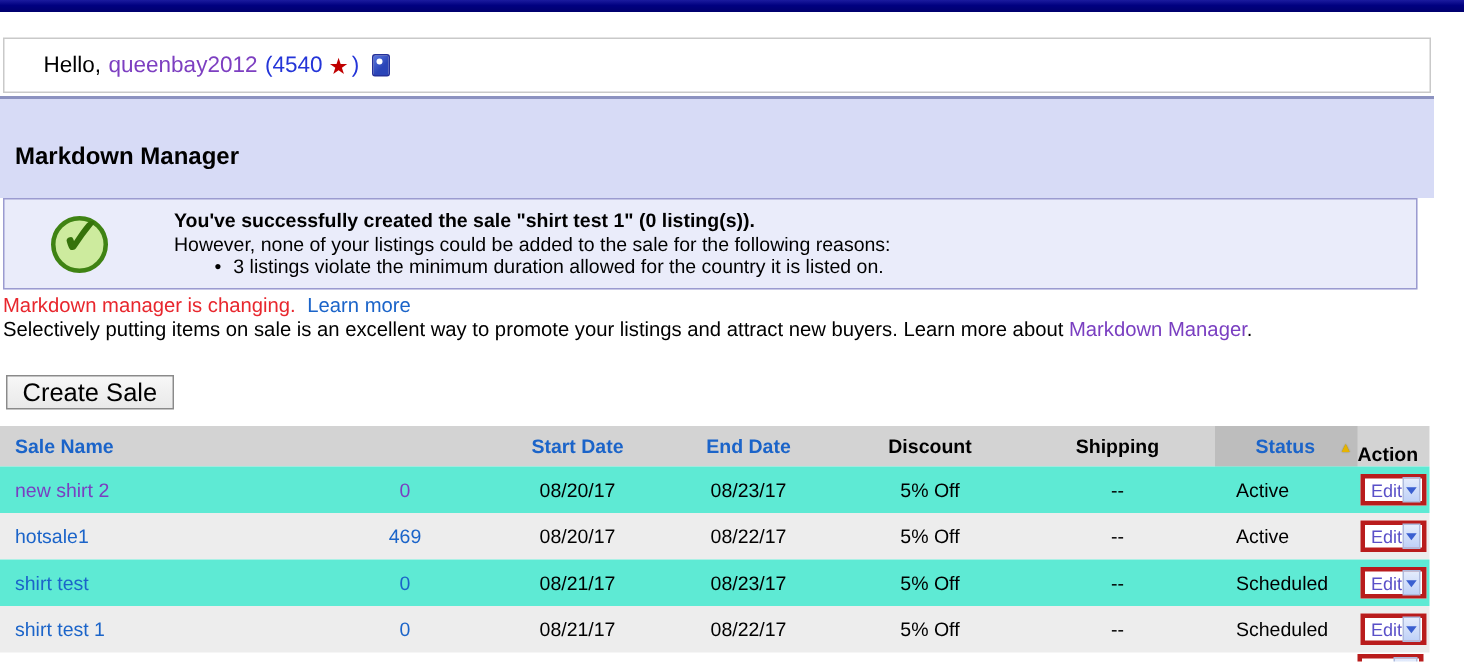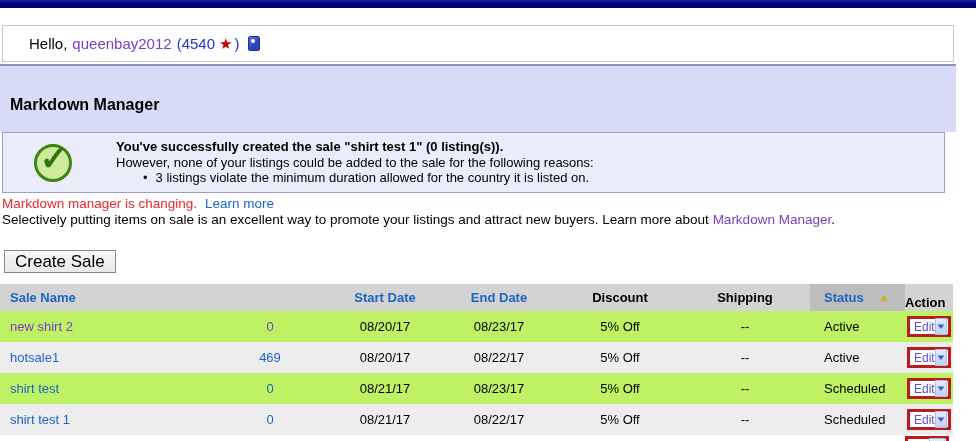--- a/index.html
+++ b/index.html
@@ -63,25 +63,25 @@
   .thead { position:relative; height:27px; background:#d3d3d3; }
   .th { position:absolute; top:0; height:27px; display:flex; align-items:center;
     justify-content:center; font-weight:bold; font-size:13px; }
   .th.link { color:#1b64c9; }
   .th-sale     { left:10px;  width:210px; justify-content:flex-start; }
   .th-listings { left:220px; width:100px; }
   .th-start    { left:330px; width:110px; }
   .th-end      { left:449px; width:100px; }
   .th-discount { left:560px; width:120px; }
   .th-shipping { left:695px; width:100px; }
-  .th-status   { left:810px; width:95px; background:#bdbdbd; justify-content:flex-start; padding-left:14px; }
+  .th-status   { left:810px; width:95px; background:#bdbdbd; justify-content:flex-start; padding-left:27px; }
   .sort-arrow  { color:#e6b400; font-size:9px; margin-left:16px; text-shadow:0 0 1px #8a6d00; }
   .th-action   { left:905px; width:48px; align-items:flex-end; justify-content:flex-start; padding-bottom:1px; }
 
-  .row { position:relative; height:31px; background:#bef264; }
+  .row { position:relative; height:31px; background:#5eead4; }
   .row.alt { background:#ededed; }
   .cell { position:absolute; top:0; height:31px; display:flex; align-items:center; justify-content:center; }
   .c-sale     { left:10px;  width:210px; justify-content:flex-start; }
   .c-listings { left:220px; width:100px; }
   .c-start    { left:330px; width:110px; }
   .c-end      { left:449px; width:100px; }
   .c-discount { left:560px; width:120px; }
   .c-shipping { left:695px; width:100px; }
   .c-status   { left:810px; width:95px; justify-content:flex-start; padding-left:14px; }
   .c-action   { left:905px; width:48px; }

